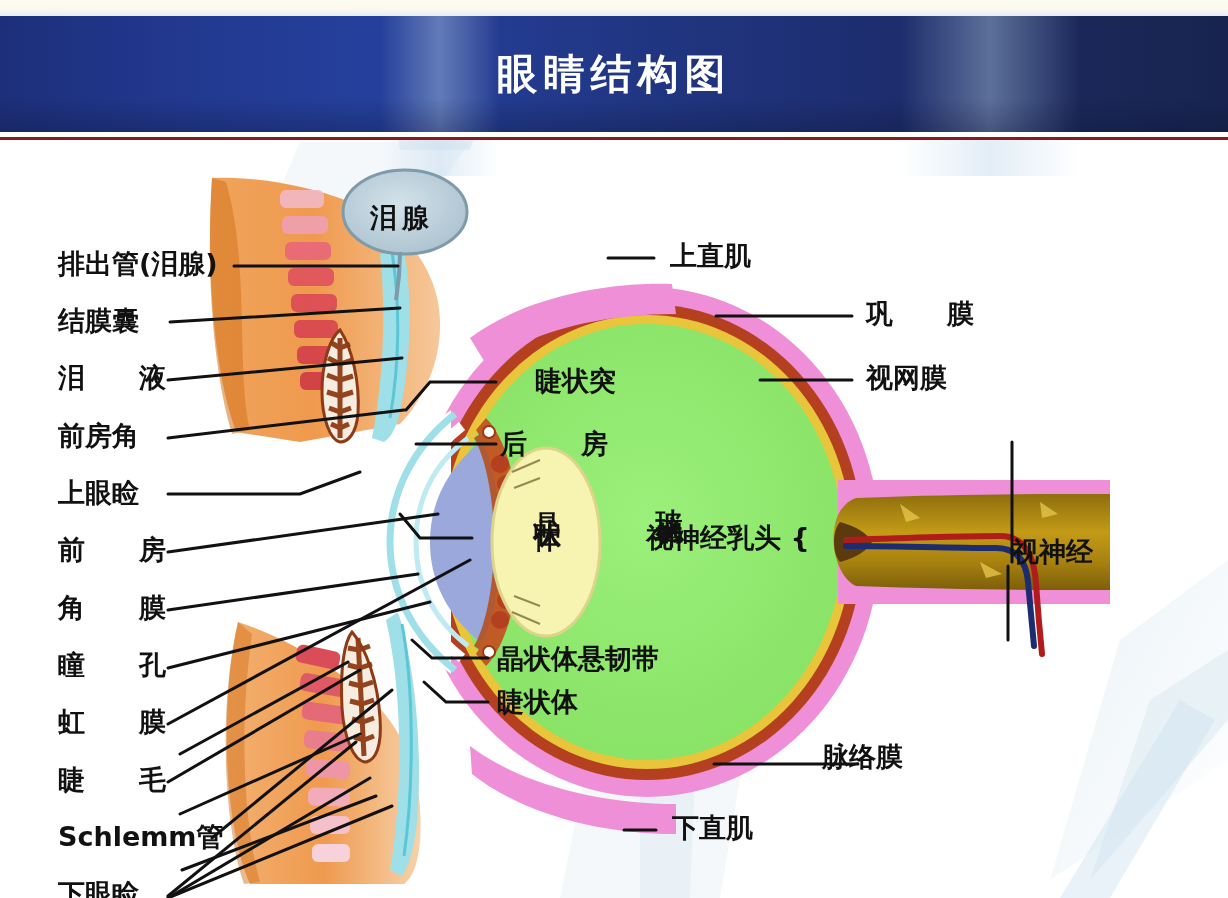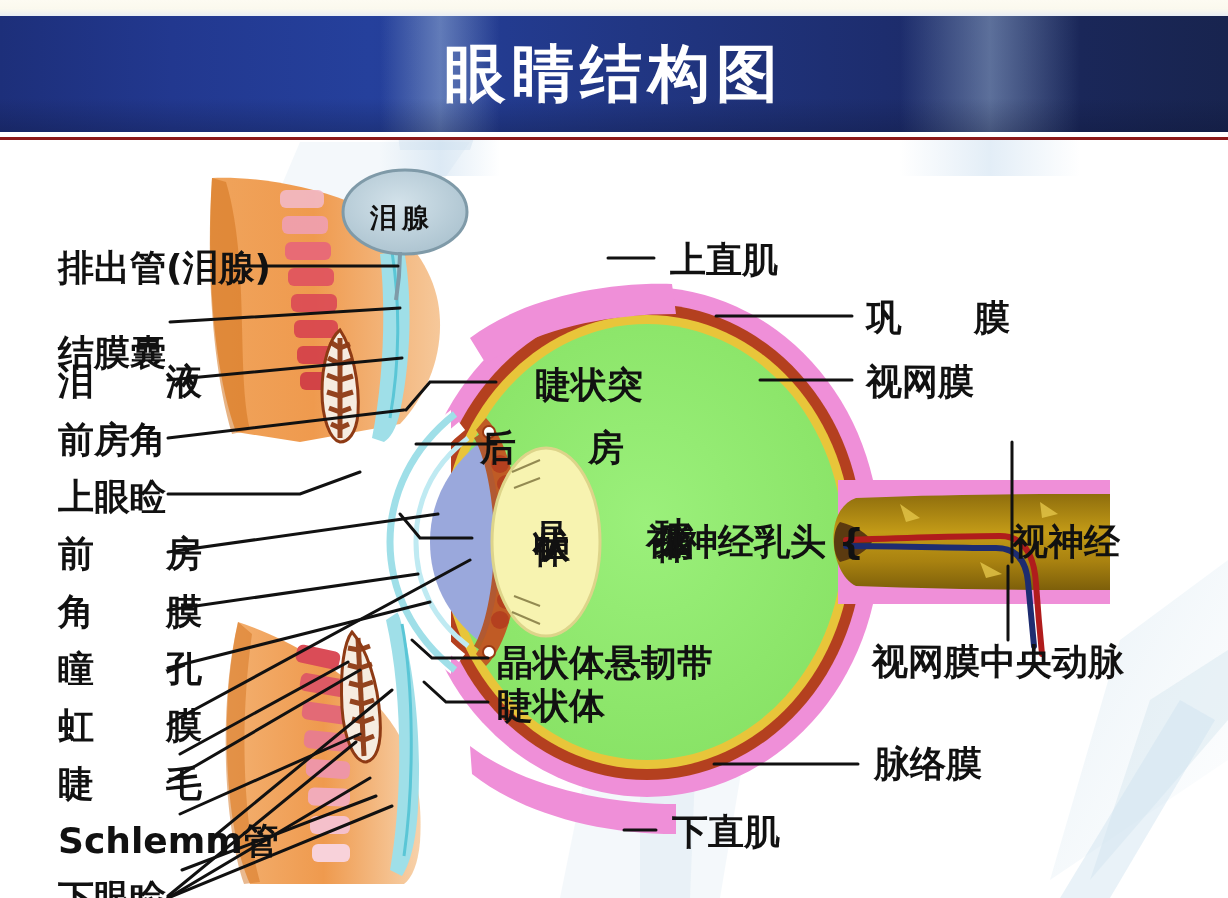--- a/index.html
+++ b/index.html
@@ -33,21 +33,21 @@
   }
   #banner::after {
     content: ""; position: absolute; left: 0; right: 0; bottom: 0; height: 34px;
     background: linear-gradient(to bottom, rgba(255,255,255,0) 0%, rgba(10,16,45,0.28) 100%);
   }
   #banner-title {
     position: absolute; left: 0; right: 0; top: 50%;
     transform: translateY(-50%);
     text-align: center;
     color: #ffffff;
-    font-size: 62px;
+    font-size: 41px;
     font-weight: bold;
     letter-spacing: 6px;
     line-height: 1;
     white-space: nowrap;
   }
   #banner-underline {
     position: absolute; left: 0; top: 137px; width: 1228px; height: 3px;
     background: #8c1a1a;
   }
   #banner-gap {
@@ -62,21 +62,21 @@
 
   
   #stage { position: absolute; left: 0; top: 142px; width: 1228px; height: 756px; }
   #svg-diagram { position: absolute; left: 0; top: 0; width: 1228px; height: 756px; }
 
   
   .lbl {
     position: absolute;
     color: #111111;
     font-weight: bold;
-    font-size: 36px;
+    font-size: 27px;
     line-height: 1;
     white-space: nowrap;
     letter-spacing: 0px;
   }
   .lbl.vert {
     writing-mode: vertical-rl;
     text-orientation: upright;
     letter-spacing: 6px;
     line-height: 1.05;
   }
@@ -324,43 +324,42 @@
       </g>
 
       <g stroke="#111111" stroke-width="3" fill="none" stroke-linecap="round">
         <path d="M 180 612 L 348 520"></path>
         <path d="M 180 672 L 360 592"></path>
         <path d="M 182 728 L 376 654"></path>
       </g>
     </svg>
 
     <div class="lbl" style="left:58px; top:108px;">排出管(泪腺)</div>
-    <div class="lbl" style="left:58px; top:165px;margin-top:28px;">结膜囊</div>
+    <div class="lbl" style="left:58px; top:165px;">结膜囊</div>
     <div class="lbl" style="left:58px; top:222px;">泪　　液</div>
     <div class="lbl" style="left:58px; top:280px;">前房角</div>
     <div class="lbl" style="left:58px; top:337px;">上眼睑</div>
     <div class="lbl" style="left:58px; top:394px;">前　　房</div>
     <div class="lbl" style="left:58px; top:452px;">角　　膜</div>
     <div class="lbl" style="left:58px; top:509px;">瞳　　孔</div>
     <div class="lbl" style="left:58px; top:566px;">虹　　膜</div>
     <div class="lbl" style="left:58px; top:624px;">睫　　毛</div>
     <div class="lbl" style="left:58px; top:681px;">Schlemm管</div>
     <div class="lbl" style="left:58px; top:738px;">下眼睑</div>
 
     <div class="lbl" style="left:670px; top:100px;">上直肌</div>
     <div class="lbl" style="left:866px; top:158px;">巩　　膜</div>
     <div class="lbl" style="left:866px; top:222px;">视网膜</div>
-    <div class="lbl" style="left:1012px; top:382px;text-align:center;">视神经</div>
-    <div class="lbl" style="left:872px; top:502px;">视网膜中央动脉</div>
-    <div class="lbl" style="left:874px; top:604px;">脉络膜</div>
+    <div class="lbl" style="left:1012px; top:396px;text-align:center;">视神经</div>
+    <div class="lbl" style="left:822px; top:604px;font-family:Liberation Mono, monospace;">脉络膜</div>
     <div class="lbl" style="left:672px; top:672px;">下直肌</div>
 
     <div class="lbl gland" style="left:370px; top:62px; font-size:27px;">泪腺</div>
     <div class="lbl" style="left:500px; top:225px;padding-left:35px;">睫状突</div>
-    <div class="lbl" style="left:480px; top:288px;">后　　房</div>
+    <div class="lbl" style="left:500px; top:288px;">后　　房</div>
     <div class="lbl vert" style="left:533px; top:349px;">晶状体</div>
     <div class="lbl vert" style="left:655px; top:345px;">玻璃体</div>
     <div class="lbl" style="left:646px; top:382px;">视神经乳头 {</div>
     <div class="lbl" style="left:497px; top:503px;">晶状体悬韧带</div>
     <div class="lbl" style="left:497px; top:546px;">睫状体</div>
   </div>
 
 </div>
 
 </body></html>

